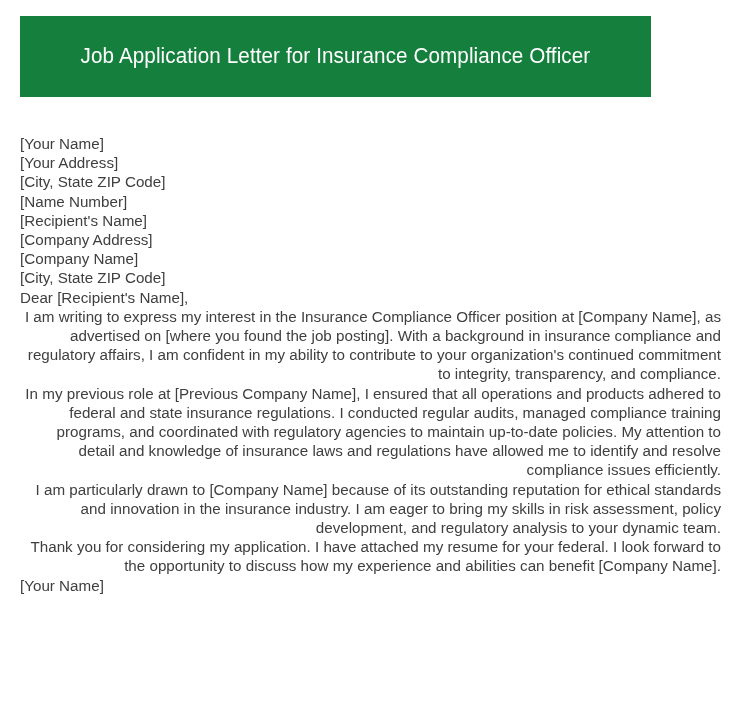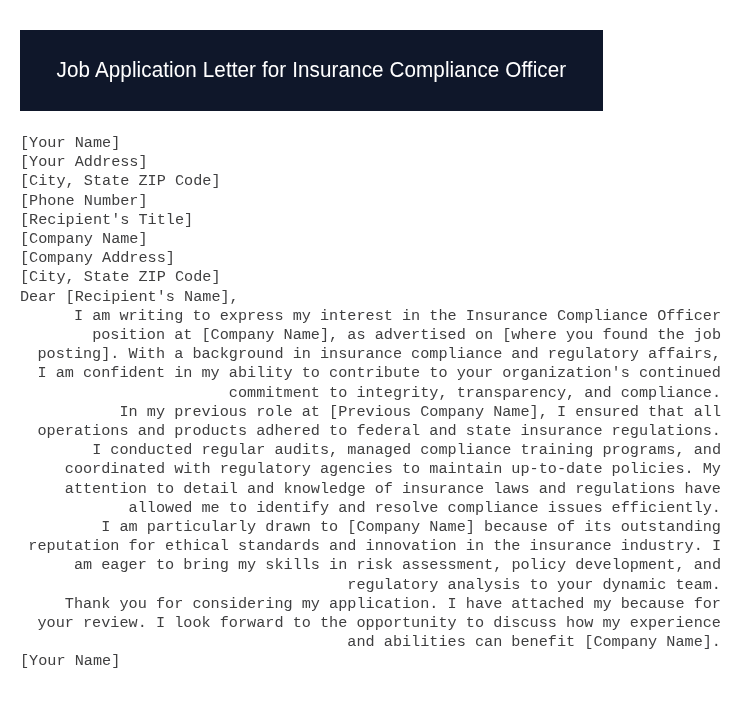--- a/index.html
+++ b/index.html
@@ -16,24 +16,24 @@
   }
   .page {
     position: relative;
     width: 740px;
     height: 705px;
     background: #ffffff;
   }
   .letter-header {
     position: absolute;
     left: 20px;
-    top: 30px;
-    width: 583px;
+    top: 16px;
+    width: 631px;
     height: 81px;
-    background: #0f172a;
+    background: #15803d;
     display: flex;
     align-items: center;
     justify-content: center;
     box-sizing: border-box;
   }
   .letter-title {
     color: #ffffff;
     font-size: 21.5px;
     font-weight: 400;
     letter-spacing: 0.1px;
@@ -45,21 +45,20 @@
   }
   .letter-body {
     position: absolute;
     left: 20px;
     top: 134px;
     width: 701px;
     color: #3f3f40;
     font-size: 15.2px;
     line-height: 19.2px;
     text-align: left;
-    font-family: Liberation Mono, monospace;
   }
   .letter-line {
     display: block;
     white-space: pre-wrap;
     word-wrap: break-word;
   }
   .letter-para {
     display: block;
     white-space: normal;
     text-align: right;
@@ -72,31 +71,31 @@
 
   <div class="letter-header">
     <div class="letter-title">Job Application Letter for Insurance Compliance Officer</div>
   </div>
 
   <div class="letter-body">
 
     <span class="letter-line">[Your Name]</span>
     <span class="letter-line">[Your Address]</span>
     <span class="letter-line">[City, State ZIP Code]</span>
-    <span class="letter-line">[Phone Number]</span>
+    <span class="letter-line">[Name Number]</span>
 
-    <span class="letter-line">[Recipient's Title]</span>
+    <span class="letter-line">[Recipient's Name]</span>
+    <span class="letter-line">[Company Address]</span>
     <span class="letter-line">[Company Name]</span>
-    <span class="letter-line">[Company Address]</span>
     <span class="letter-line">[City, State ZIP Code]</span>
 
     <span class="letter-line">Dear [Recipient's Name],</span>
 
     <span class="letter-para">I am writing to express my interest in the Insurance Compliance Officer position at [Company Name], as advertised on [where you found the job posting]. With a background in insurance compliance and regulatory affairs, I am confident in my ability to contribute to your organization's continued commitment to integrity, transparency, and compliance.</span>
     <span class="letter-para">In my previous role at [Previous Company Name], I ensured that all operations and products adhered to federal and state insurance regulations. I conducted regular audits, managed compliance training programs, and coordinated with regulatory agencies to maintain up-to-date policies. My attention to detail and knowledge of insurance laws and regulations have allowed me to identify and resolve compliance issues efficiently.</span>
     <span class="letter-para">I am particularly drawn to [Company Name] because of its outstanding reputation for ethical standards and innovation in the insurance industry. I am eager to bring my skills in risk assessment, policy development, and regulatory analysis to your dynamic team.</span>
-    <span class="letter-para">Thank you for considering my application. I have attached my because for your review. I look forward to the opportunity to discuss how my experience and abilities can benefit [Company Name].</span>
+    <span class="letter-para">Thank you for considering my application. I have attached my resume for your federal. I look forward to the opportunity to discuss how my experience and abilities can benefit [Company Name].</span>
 
     <span class="letter-line">[Your Name]</span>
 
   </div>
 
 </div>
 
 </body></html>

